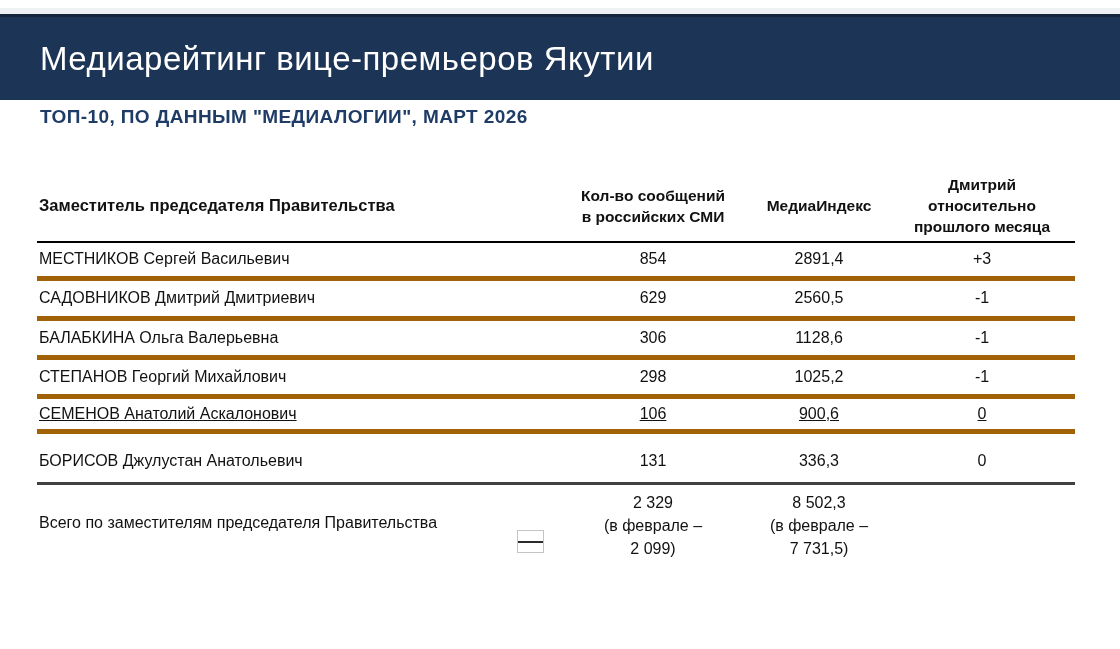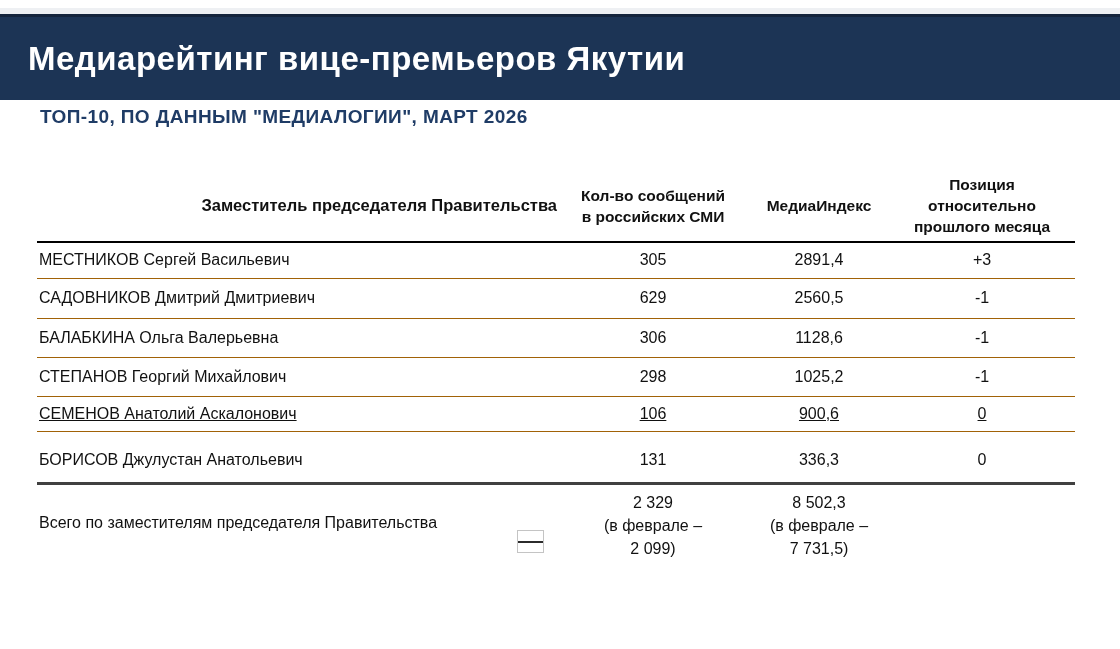--- a/index.html
+++ b/index.html
@@ -10,22 +10,22 @@
     position: absolute; left: 0; top: 8px; width: 1120px; height: 6px;
     background: #eef0f3;
   }
   .title-band {
     position: absolute; left: 0; top: 14px; width: 1120px; height: 86px;
     background: #1c3455;
     border-top: 3px solid #14243c;
     display: flex; align-items: center;
   }
   .title-band .page-title {
-    color: #ffffff; font-weight: bold; font-size: 33px; letter-spacing: 0.5px;
-    padding-left: 28px; white-space: nowrap;
+    color: #ffffff; font-weight: normal; font-size: 33px; letter-spacing: 0.5px;
+    padding-left: 40px; white-space: nowrap;
   }
   .subtitle {
     position: absolute; left: 40px; top: 106px;
     color: #1f3c66; font-weight: bold; font-size: 19px; letter-spacing: 0.4px;
     white-space: nowrap;
   }
 
   table.media-table {
     position: absolute; left: 37px; top: 170px;
     width: 1038px; border-collapse: collapse; table-layout: fixed;
@@ -38,23 +38,23 @@
   .media-table th, .media-table td {
     font-size: 16px; vertical-align: middle; text-align: center; padding: 0;
   }
   .media-table .cell-name { text-align: left; padding-left: 2px; }
 
   .media-table thead th {
     font-weight: bold; font-size: 15.5px; line-height: 21px;
     border-bottom: 2px solid #000;
     height: 72px;
   }
-  .media-table thead th.cell-name { font-size: 16.5px; text-align: right; }
+  .media-table thead th.cell-name { font-size: 16.5px; }
 
-  .media-table tbody tr td { border-bottom: 1px solid #a16207; }
+  .media-table tbody tr td { border-bottom: 5px solid #a16207; }
   .media-table tr.r1 td { height: 36px; }
   .media-table tr.r2 td { height: 40px; }
   .media-table tr.r3 td { height: 39px; margin-left: 40px; }
   .media-table tr.r4 td { height: 39px; margin-left: 37px; }
   .media-table tr.r5 td { height: 35px; text-decoration: underline; }
   .media-table tr.r6 td { height: 52px; border-bottom: 3px solid #404040; padding-top: 7px; }
 
   .media-table tr.totals td { border-bottom: none; height: 78px; }
   .media-table tr.totals td.multiline {
     vertical-align: top; padding-top: 6px; line-height: 23px;
@@ -88,30 +88,30 @@
   </colgroup>
   <thead>
     <tr>
       <th class="cell-name">Заместитель председателя Правительства</th>
       <th>
         <div>Кол-во сообщений</div>
         <div>в российских СМИ</div>
       </th>
       <th>МедиаИндекс</th>
       <th>
-        <div>Позиция</div>
+        <div>Дмитрий</div>
         <div>относительно</div>
         <div>прошлого месяца</div>
       </th>
     </tr>
   </thead>
   <tbody>
     <tr class="r1">
       <td class="cell-name">МЕСТНИКОВ Сергей Васильевич</td>
-      <td>305</td>
+      <td>854</td>
       <td>2891,4</td>
       <td>+3</td>
     </tr>
     <tr class="r2">
       <td class="cell-name">САДОВНИКОВ Дмитрий Дмитриевич</td>
       <td>629</td>
       <td>2560,5</td>
       <td>-1</td>
     </tr>
     <tr class="r3">

